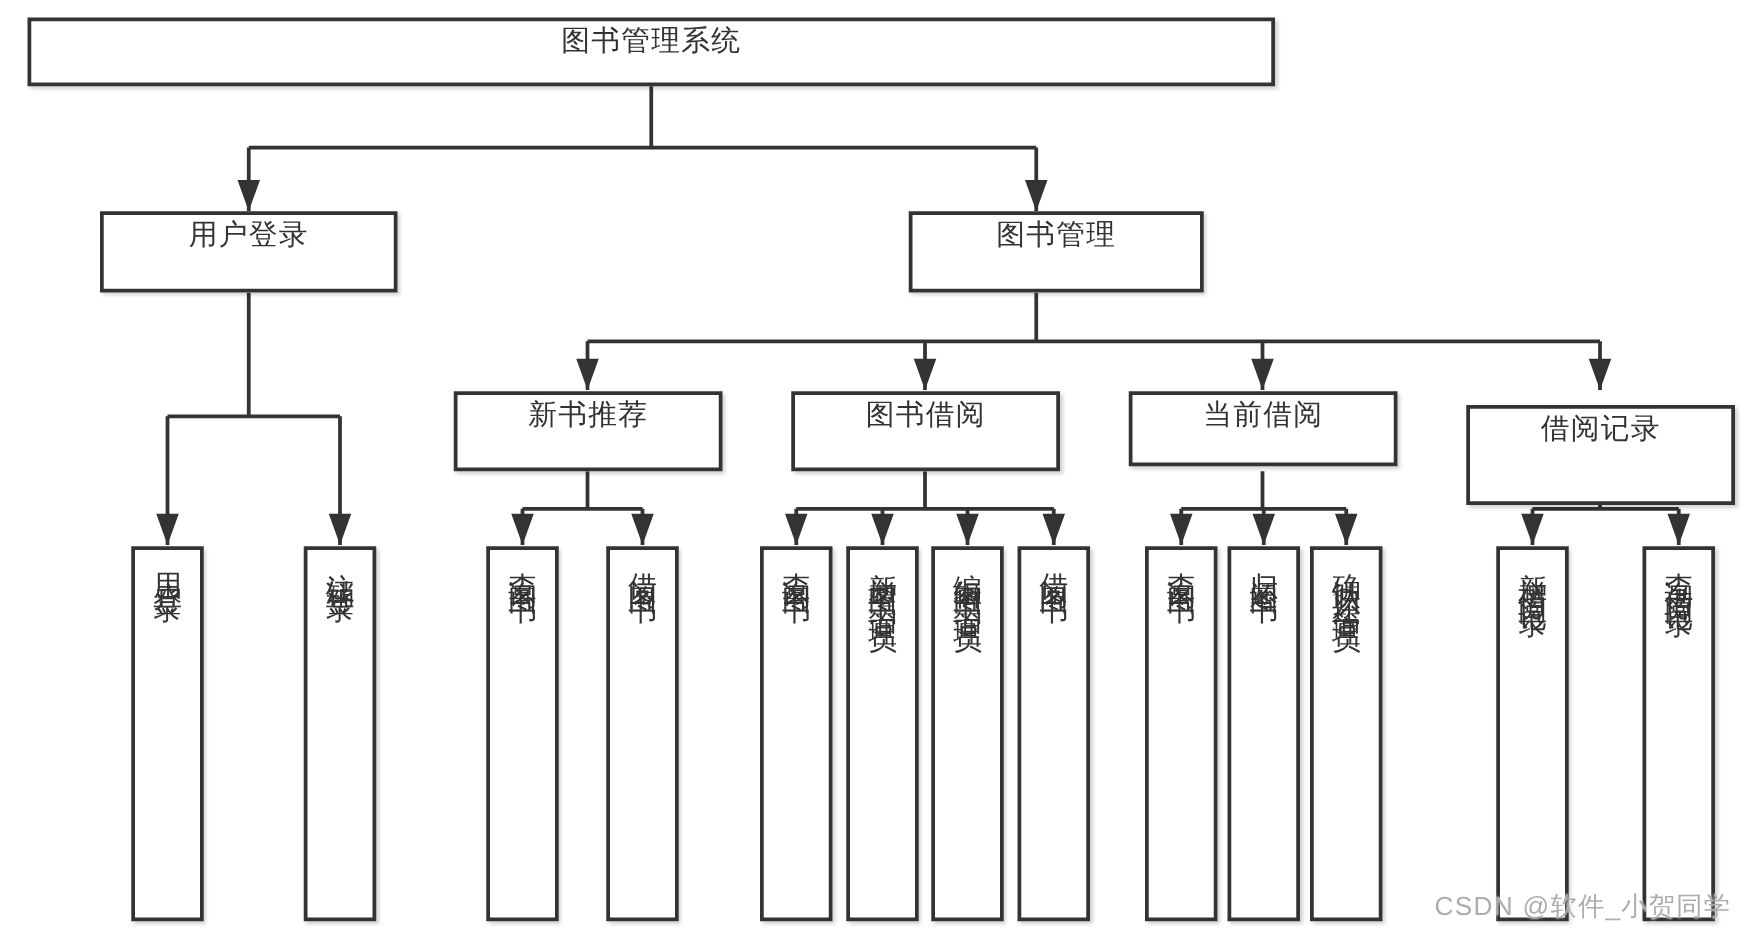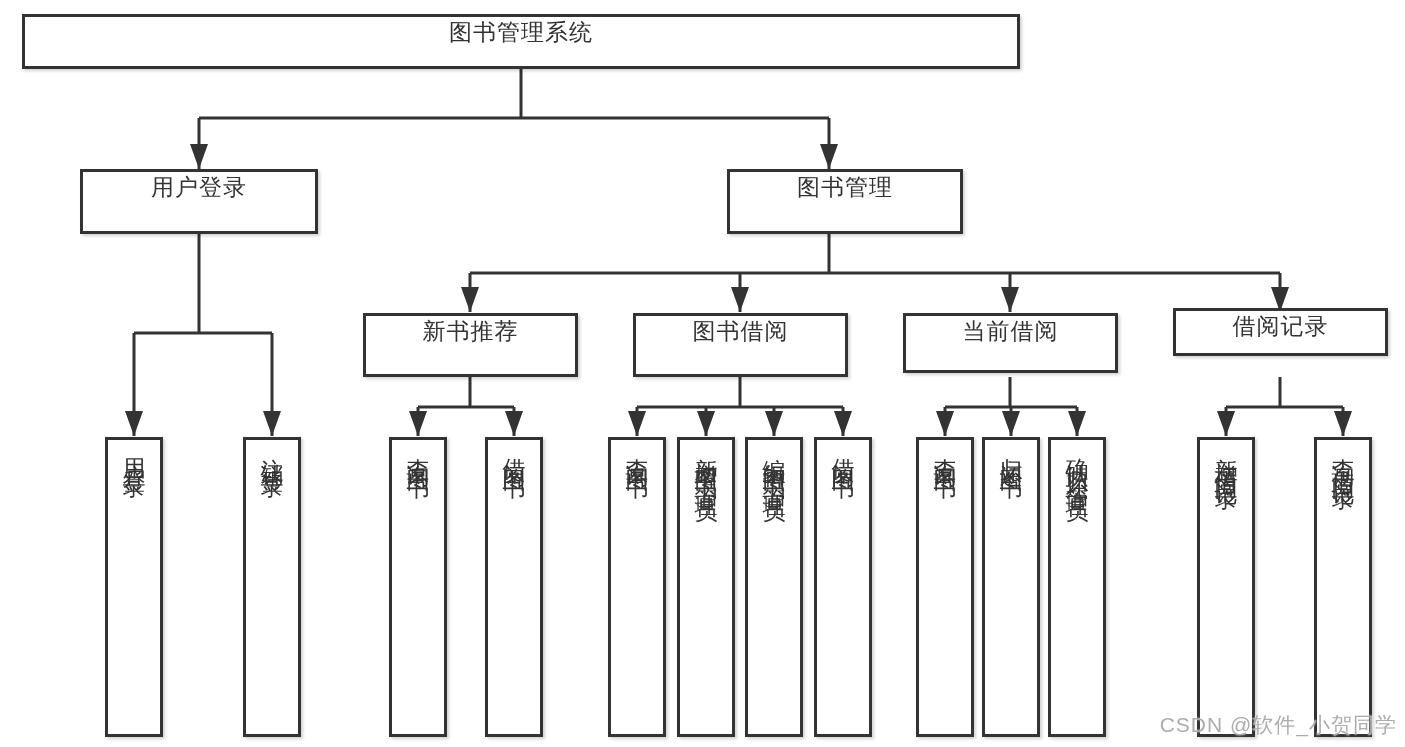--- a/index.html
+++ b/index.html
@@ -46,30 +46,30 @@
     line-height: 1;
     white-space: nowrap;
   }
   
   .n-root  { left: 22px;   top: 14px;  width: 998px; height: 55px; }
   .n-l2a   { left: 80px;   top: 169px; width: 238px; height: 65px; }
   .n-l2b   { left: 711px;  top: 169px; width: 236px; height: 65px; margin-left: 16px; }
   .n-l3a   { left: 363px;  top: 313px; width: 215px; height: 64px; }
   .n-l3b   { left: 633px;  top: 313px; width: 215px; height: 64px; }
   .n-l3c   { left: 903px;  top: 313px; width: 215px; height: 60px; }
-  .n-l3d   { left: 1173px; top: 308px; width: 215px; height: 48px; }
+  .n-l3d   { left: 1173px; top: 324px; width: 215px; height: 80px; }
   .leaf    { top: 437px; width: 58px; height: 300px; }
   .n-a1 { left: 105px; }  .n-a2 { left: 243px; }
   .n-b1 { left: 389px; }  .n-b2 { left: 485px; }
   .n-c1 { left: 608px; }  .n-c2 { left: 677px; }  .n-c3 { left: 745px; }  .n-c4 { left: 814px; }
   .n-d1 { left: 916px; }  .n-d2 { left: 982px; }  .n-d3 { left: 1048px; }
   .n-e1 { left: 1197px; } .n-e2 { left: 1314px; }
   .watermark {
     position: absolute;
-    right: 8px;
+    right: 20px;
     bottom: 8px;
     font-size: 21px;
     letter-spacing: 1px;
     color: rgba(168,168,168,0.95);
     text-shadow: 0 0 2px #ffffff;
     white-space: nowrap;
   }
 </style>
 </head>
 <body>

